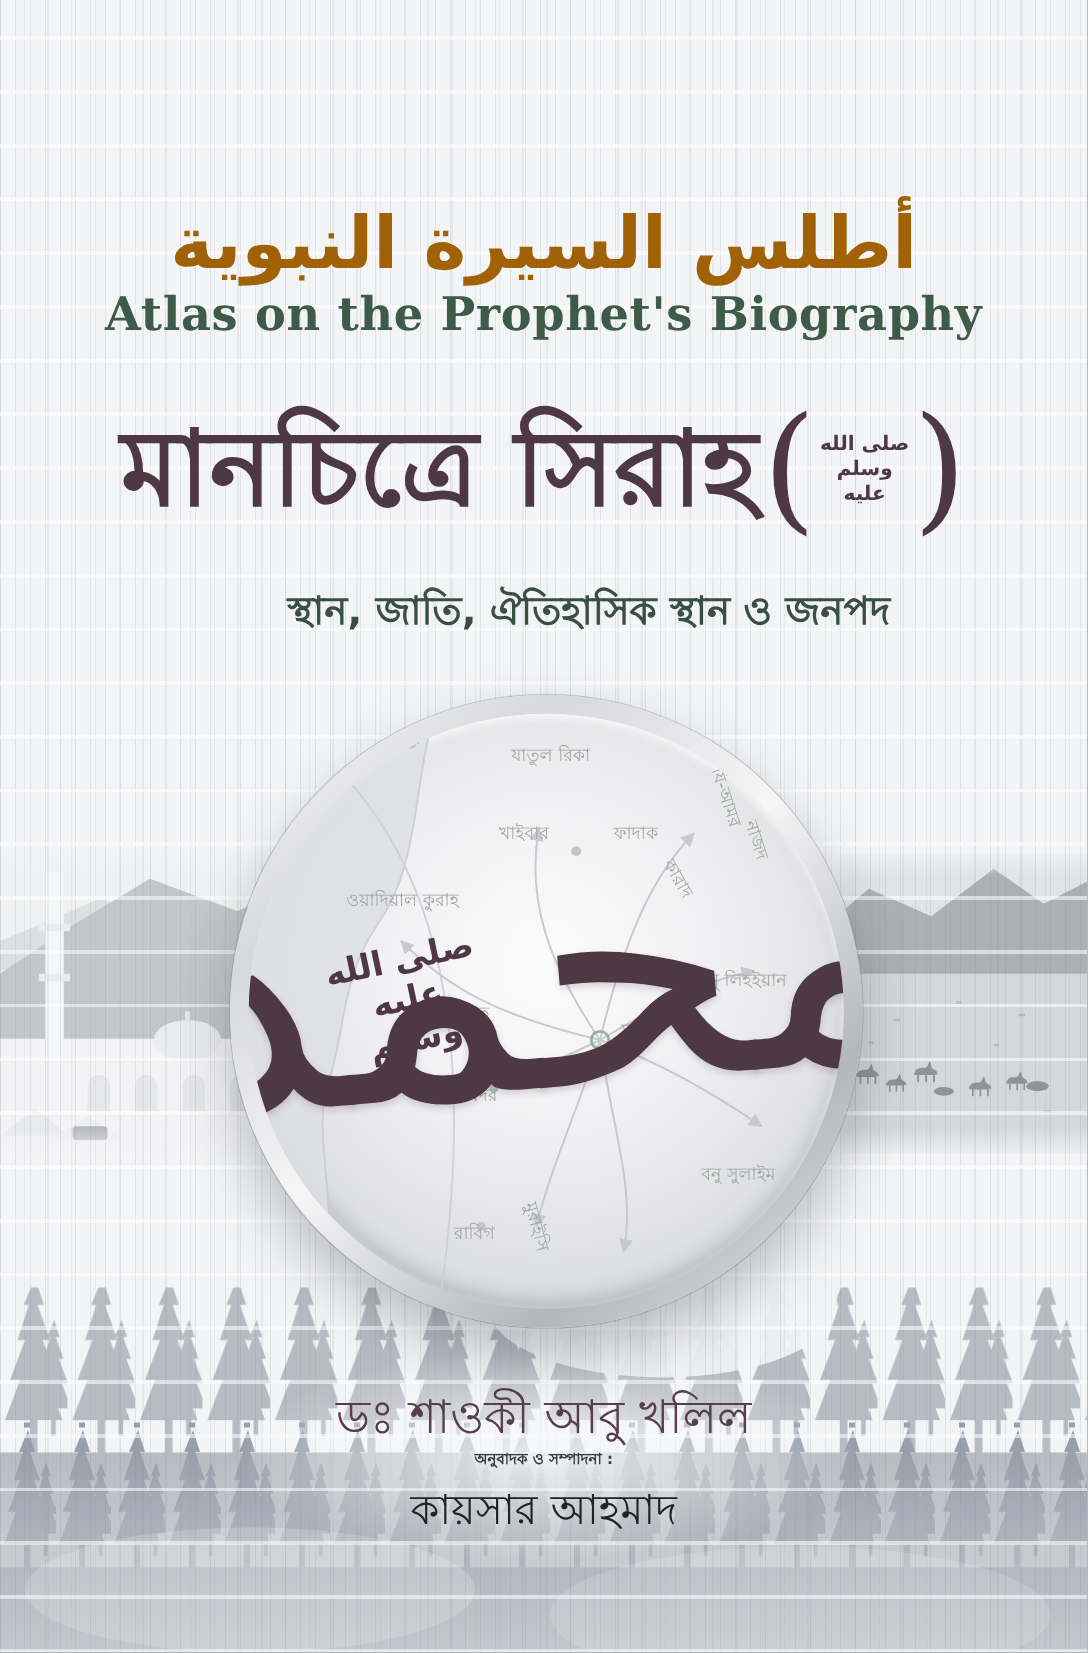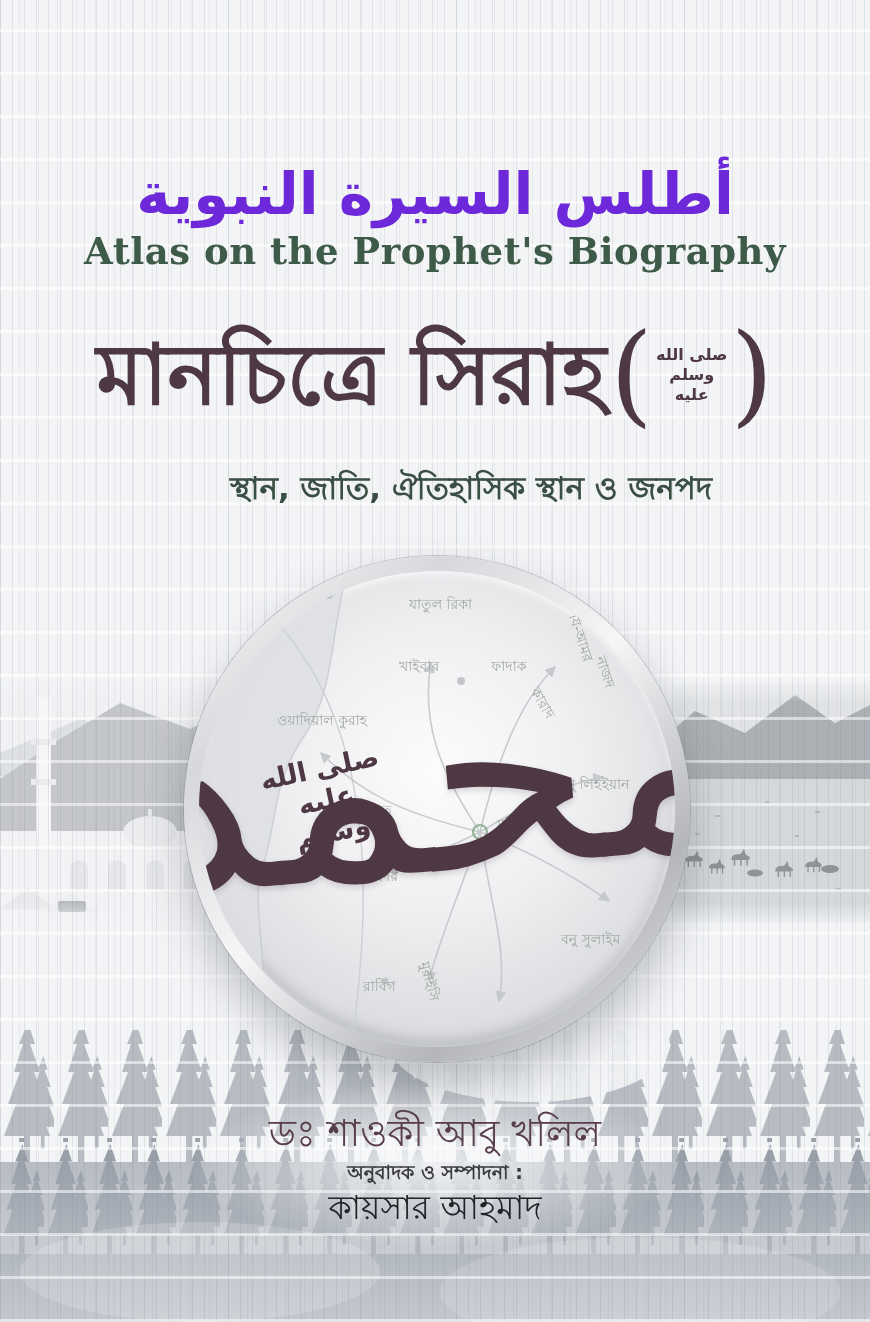--- a/index.html
+++ b/index.html
@@ -14,21 +14,21 @@
     position:absolute; inset:0; z-index:3; pointer-events:none;
     background-image:
       repeating-linear-gradient(0deg, rgba(255,255,255,.55) 0 3px, rgba(255,255,255,0) 3px 43px),
       repeating-linear-gradient(90deg, rgba(125,131,144,.17) 0 1px, transparent 1px 12px),
       repeating-linear-gradient(90deg, rgba(125,131,144,.10) 0 1px, transparent 1px 19px);
   }
   
   .arabic-title{
     position:absolute; top:160px; left:0; width:100%; z-index:4;
     text-align:center; direction:rtl;
-    font-size:58px; font-weight:bold; color:#6d28d9; letter-spacing:1px;
+    font-size:58px; font-weight:bold; color:#a16207; letter-spacing:1px;
   }
   .english-title{
     position:absolute; top:229px; left:0; width:100%; z-index:4;
     text-align:center; font-family:"DejaVu Serif", serif;
     font-size:37px; font-weight:bold; color:#3e5a48; letter-spacing:.5px;
   }
   .bengali-title-row{
     position:absolute; top:328px; left:0; width:100%; z-index:4;
     display:flex; justify-content:center; align-items:center; gap:4px;
   }
@@ -97,21 +97,21 @@
   .author-mist{
     position:absolute; left:185px; top:1080px; width:500px; height:170px; z-index:3;
     background:radial-gradient(ellipse at center, rgba(248,249,250,.85) 0%, rgba(248,249,250,0) 70%);
   }
   .author-name{
     position:absolute; top:1104px; left:0; width:100%; z-index:4;
     text-align:center; font-size:37px; font-weight:normal; color:#573e4a;
   }
   .translator-label{
     position:absolute; top:1158px; left:0; width:100%; z-index:4;
-    text-align:center; font-size:19px; font-weight:bold; color:#3a3b40;
+    text-align:center; font-size:12px; font-weight:bold; color:#3a3b40;
   }
   .translator-name{
     position:absolute; top:1182px; left:0; width:100%; z-index:4;
     text-align:center; font-size:33px; font-weight:normal; color:#202228;
   }
 </style>
 </head>
 <body>
 
 <div class="cover">

